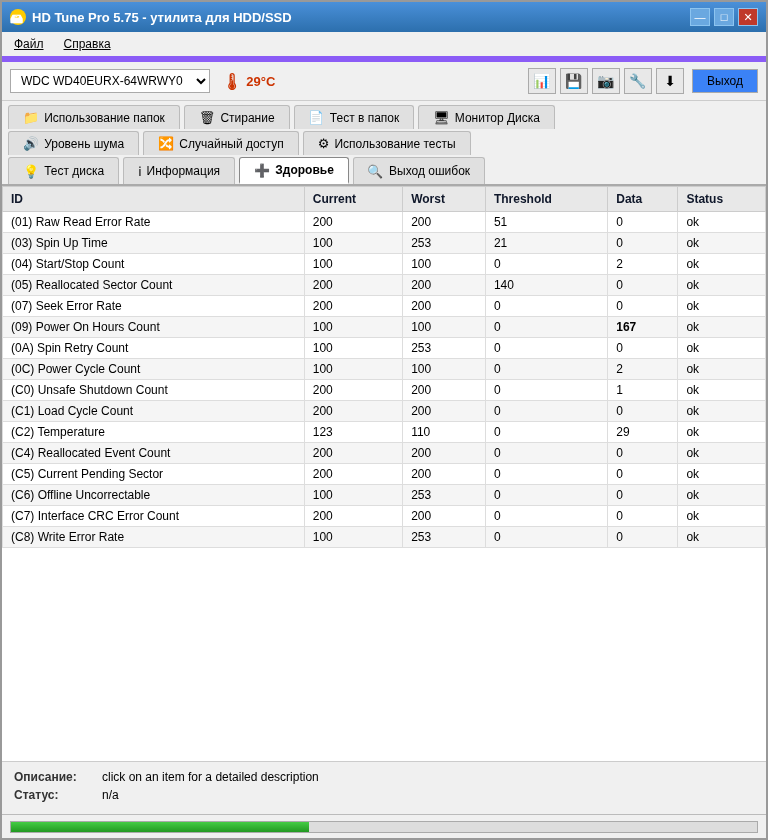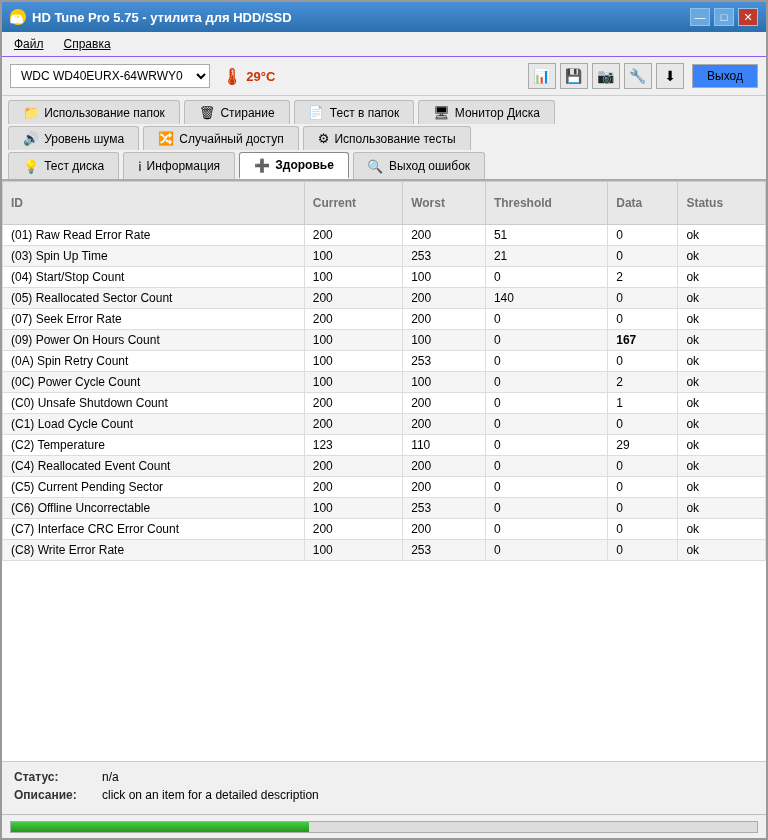--- a/index.html
+++ b/index.html
@@ -56,21 +56,21 @@
       align-items: center;
       justify-content: center;
     }
     .title-btn.close { background: #c0392b; }
 
     .menu-bar {
       background: #f0f0f0;
       padding: 3px 8px;
       display: flex;
       gap: 12px;
-      border-bottom: 1px solid #8b5cf6;
+      border-bottom: 6px solid #8b5cf6;
     }
 
     .menu-item {
       font-size: 12px;
       cursor: pointer;
       padding: 2px 4px;
       text-decoration: underline;
       color: #000;
     }
 
@@ -181,24 +181,24 @@
 
     .smart-table {
       width: 100%;
       border-collapse: collapse;
       font-size: 12px;
     }
 
     .smart-table th {
       background: #e8e8e8;
       border: 1px solid #ccc;
-      padding: 14px 8px;
+      padding: 5px 8px;
       text-align: left;
       font-weight: bold;
-      color: #737373;
+      color: #0f172a;
     }
 
     .smart-table td {
       border: 1px solid #ddd;
       padding: 3px 8px;
       color: #000;
     }
 
     .smart-table tr:nth-child(even) td { background: #f5f5f5; }
 
@@ -482,26 +482,26 @@
             <td>0</td>
             <td>0</td>
             <td class="status-ok">ok</td>
           </tr>
         </tbody>
     </table>
   </div>
 
   <div class="bottom-panel">
     <div class="bottom-row">
+      <span class="bottom-label">Описание:</span>
+      <span class="bottom-value">click on an item for a detailed description</span>
+    </div>
+    <div class="bottom-row">
       <span class="bottom-label">Статус:</span>
       <span class="bottom-value">n/a</span>
-    </div>
-    <div class="bottom-row">
-      <span class="bottom-label">Описание:</span>
-      <span class="bottom-value">click on an item for a detailed description</span>
     </div>
   </div>
 
   <div class="statusbar">
     <div class="progress-bar-container">
       <div class="progress-bar-fill"></div>
     </div>
   </div>
 
 </div>

